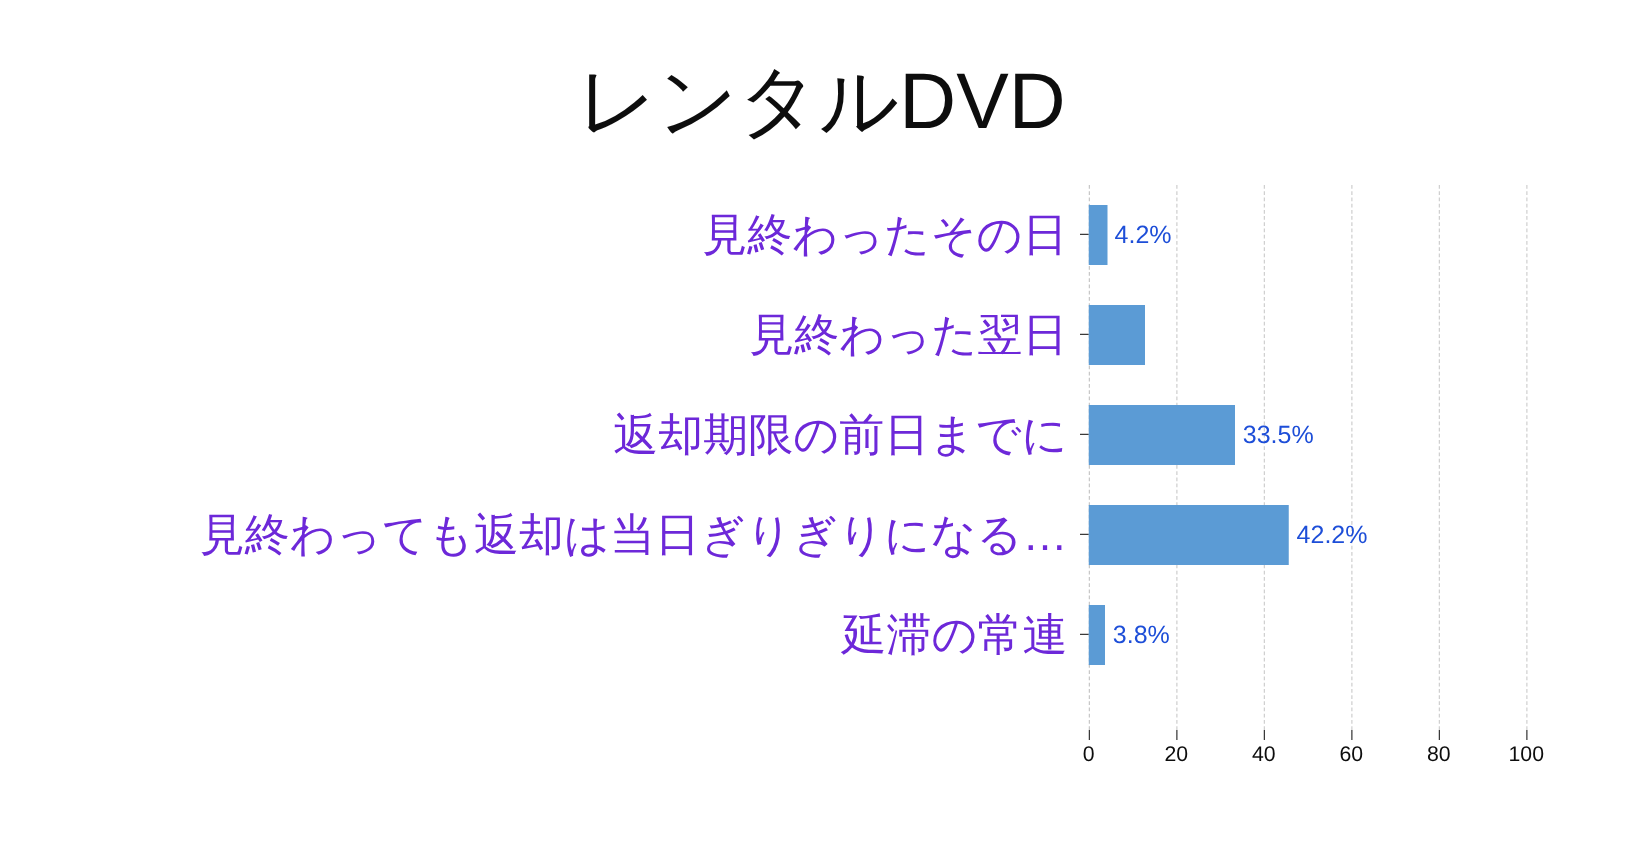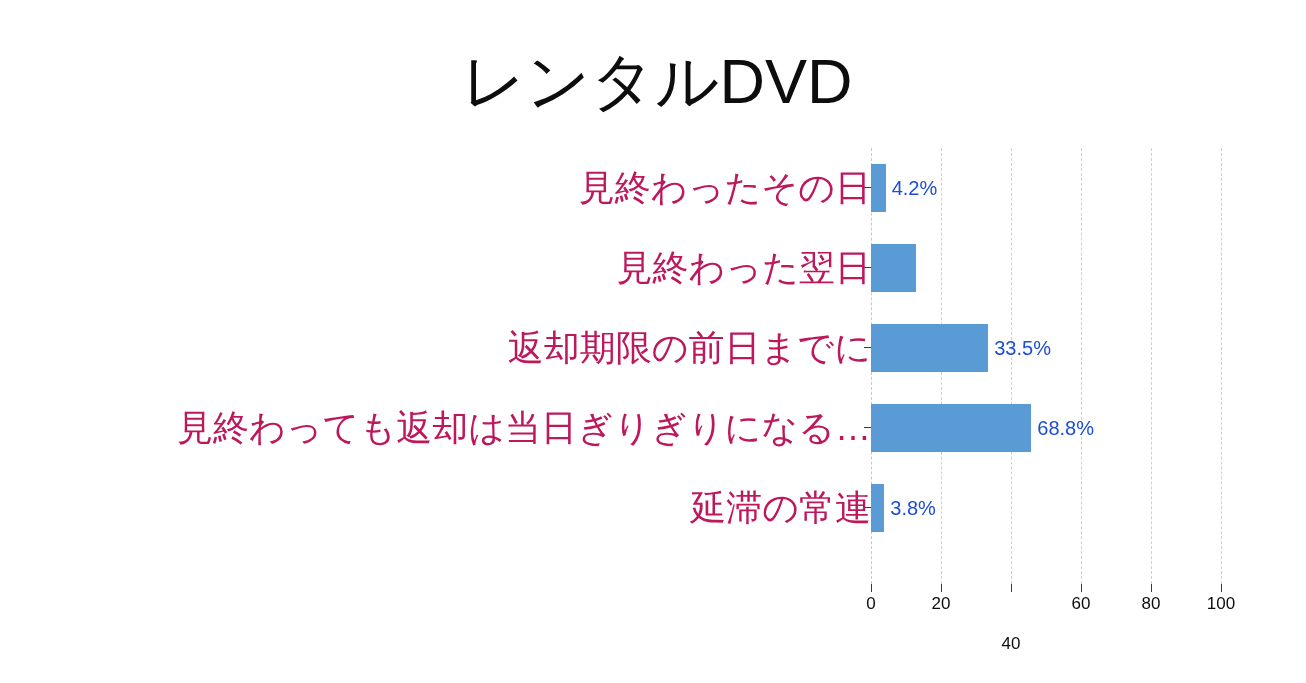--- a/index.html
+++ b/index.html
@@ -92,24 +92,24 @@
     height: 0;
     border-top: 1.6px solid #3a3a3a;
   }
 
   .cat-label {
     position: absolute;
     right: 100%;
     top: 0;
     height: 80px;
     line-height: 80px;
-    margin-right: 0;
+    margin-right: 17px;
     white-space: nowrap;
     font-size: 36px;
-    color: #be185d;
+    color: #6d28d9;
   }
 
   .val-label {
     position: absolute;
     top: 0;
     height: 80px;
     line-height: 80px;
     margin-left: 6px;
     white-space: nowrap;
     font-size: 20px;
@@ -169,37 +169,37 @@
       <div class="row" style="top: 160px;">
         <div class="ytick"></div>
         <div class="cat-label">返却期限の前日までに</div>
         <div class="bar" style="width: 117.25px; background: rgb(91, 155, 213);"></div>
         <div class="val-label" style="left: 117.25px;">33.5%</div>
       </div>
       <div class="row" style="top: 240px;">
         <div class="ytick"></div>
         <div class="cat-label">見終わっても返却は当日ぎりぎりになる…</div>
         <div class="bar" style="width: 160.3px; background: rgb(91, 155, 213);"></div>
-        <div class="val-label" style="left: 160.3px;">68.8%</div>
+        <div class="val-label" style="left: 160.3px;">42.2%</div>
       </div>
       <div class="row" style="top: 320px;">
         <div class="ytick"></div>
         <div class="cat-label">延滞の常連</div>
         <div class="bar" style="width: 13.3px; background: rgb(91, 155, 213);"></div>
         <div class="val-label" style="left: 13.3px;">3.8%</div>
       </div>
     </div>
 
   <div id="xaxis">
       <div class="xtick-mark" style="left: 0px;"></div>
       <div class="xtick-label" style="left: 0px;">0</div>
       <div class="xtick-mark" style="left: 70px;"></div>
       <div class="xtick-label" style="left: 70px;">20</div>
       <div class="xtick-mark" style="left: 140px;"></div>
-      <div class="xtick-label" style="left: 140px; margin-top: 40px;">40</div>
+      <div class="xtick-label" style="left: 140px;">40</div>
       <div class="xtick-mark" style="left: 210px;"></div>
       <div class="xtick-label" style="left: 210px;">60</div>
       <div class="xtick-mark" style="left: 280px;"></div>
       <div class="xtick-label" style="left: 280px;">80</div>
       <div class="xtick-mark" style="left: 350px;"></div>
       <div class="xtick-label" style="left: 350px;">100</div>
     </div>
 
 </div>
 

